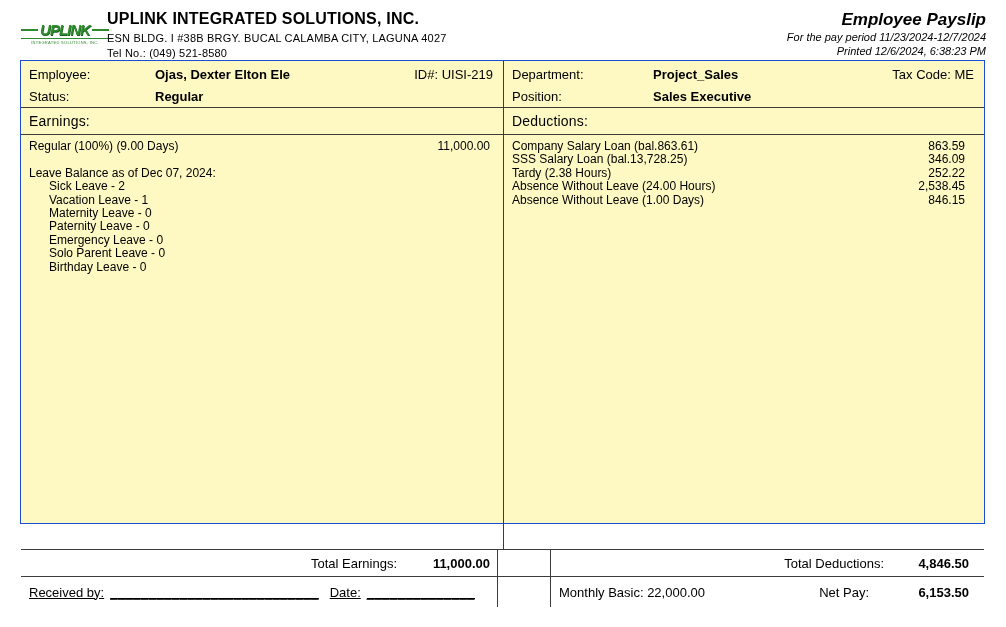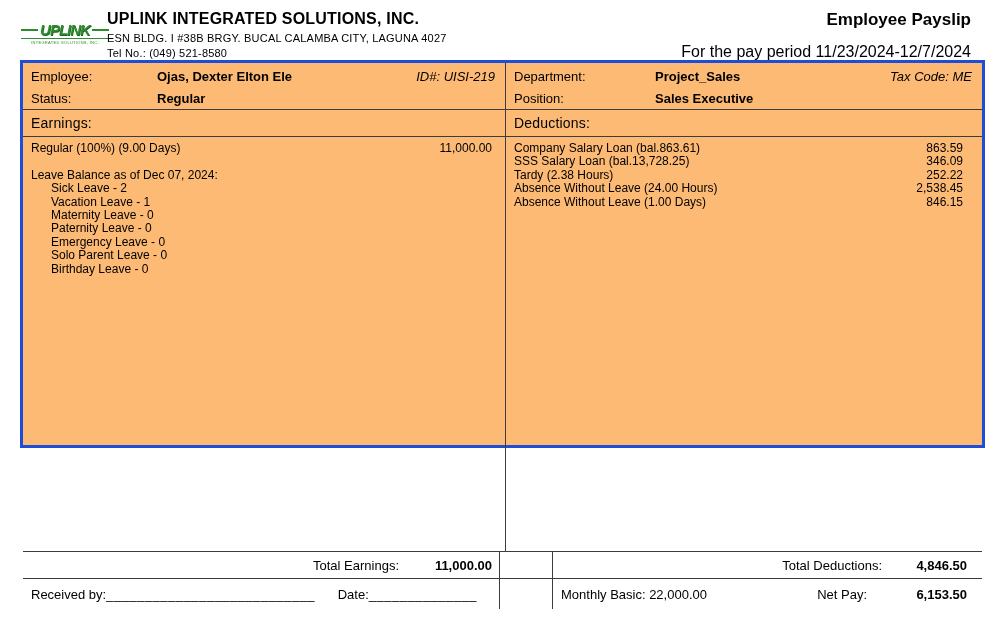--- a/index.html
+++ b/index.html
@@ -30,31 +30,31 @@
   .logo-sub {
     font-size: 4px; color: #2e8b2e; text-align: center;
     letter-spacing: 0.3px; white-space: nowrap; overflow: hidden;
     border-top: 1px solid #2e8b2e; margin-top: 1px; padding-top: 1px;
   }
   .company-block { position: absolute; left: 107px; top: 10px; }
   .company-name { font-size: 16px; font-weight: bold; letter-spacing: 0.2px; }
   .company-address { font-size: 11px; margin-top: 4px; letter-spacing: 0.2px; }
   .company-phone { font-size: 11px; margin-top: 3px; letter-spacing: 0.2px; }
 
-  .title-block { position: absolute; right: 35px; top: 10px; text-align: right; }
+  .title-block { position: absolute; right: 20px; top: 10px; text-align: right; font-style: italic; }
   .payslip-title { font-size: 17px; font-weight: bold; }
-  .pay-period { font-size: 16px; margin-top: 13px; }
+  .pay-period { font-size: 11px; margin-top: 1px; }
   .printed { font-size: 11px; margin-top: 2px; }
 
   
   .payslip-table {
     position: absolute; left: 20px; top: 60px;
-    width: 965px; height: 388px;
-    border: 3px solid #1d4ed8;
-    background: #fdba74;
+    width: 965px; height: 464px;
+    border: 1px solid #1d4ed8;
+    background: #fef9c3;
   }
   .trow { display: flex; width: 100%; }
   .trow + .trow { border-top: 1px solid #3c3c3c; }
   .cell-l { width: 482px; }
   .cell-r { flex: 1; border-left: 1px solid #3c3c3c; }
   
   .gaprow .cell-l { width: 477px; border-right: 1px solid #3c3c3c; }
   .gaprow .spacer { width: 6px; }
   .gaprow .cell-r { border-left: 1px solid #3c3c3c; margin-left: 46px; }
 
@@ -65,21 +65,21 @@
   .row-footer { height: 31px; }
 
   .emp-line {
     display: flex; align-items: baseline;
     font-size: 13px; line-height: 22px; padding: 0 10px 0 8px;
   }
   .row-emp .cell-l, .row-emp .cell-r { padding-top: 3px; }
   .emp-label { width: 80px; flex-shrink: 0; }
   .row-emp .cell-r .emp-label { width: 95px; }
   .emp-value { font-weight: bold; margin-left: 46px; }
-  .emp-right { margin-left: auto; font-style: italic; }
+  .emp-right { margin-left: auto; }
 
   .sec-head {
     font-size: 14px; line-height: 26px; padding-left: 8px;
     letter-spacing: 0.2px;
   }
 
   .content-pad { padding: 5px 0 0 8px; font-size: 12px; line-height: 13.4px; }
   .item-line { display: flex; justify-content: space-between; }
   .item-amt { text-align: right; }
   .cell-l .item-amt { padding-right: 13px; }
@@ -92,21 +92,21 @@
     height: 100%; font-size: 13px;
   }
   .total-value { font-weight: bold; width: 100px; text-align: right; }
   .cell-l .total-value { padding-right: 7px; }
   .cell-r .total-value { padding-right: 15px; }
 
   .footer-line {
     display: flex; align-items: center; height: 100%;
     font-size: 13px; padding: 0 22px 0 8px;
   }
-  .sig-group { display: flex; align-items: center; white-space: nowrap; }
+  .sig-group { display: flex; align-items: center; gap: 6px; white-space: nowrap; text-decoration: underline; }
   .sig-rule { letter-spacing: 0.5px; }
   .footer-line .right-group { margin-left: auto; display: flex; align-items: flex-start; }
   .netpay-value { font-weight: bold; width: 100px; text-align: right; }
   .cell-r .footer-line { padding-right: 15px; }
 </style>
 </head>
 <body>
 
 <div class="page">
 

